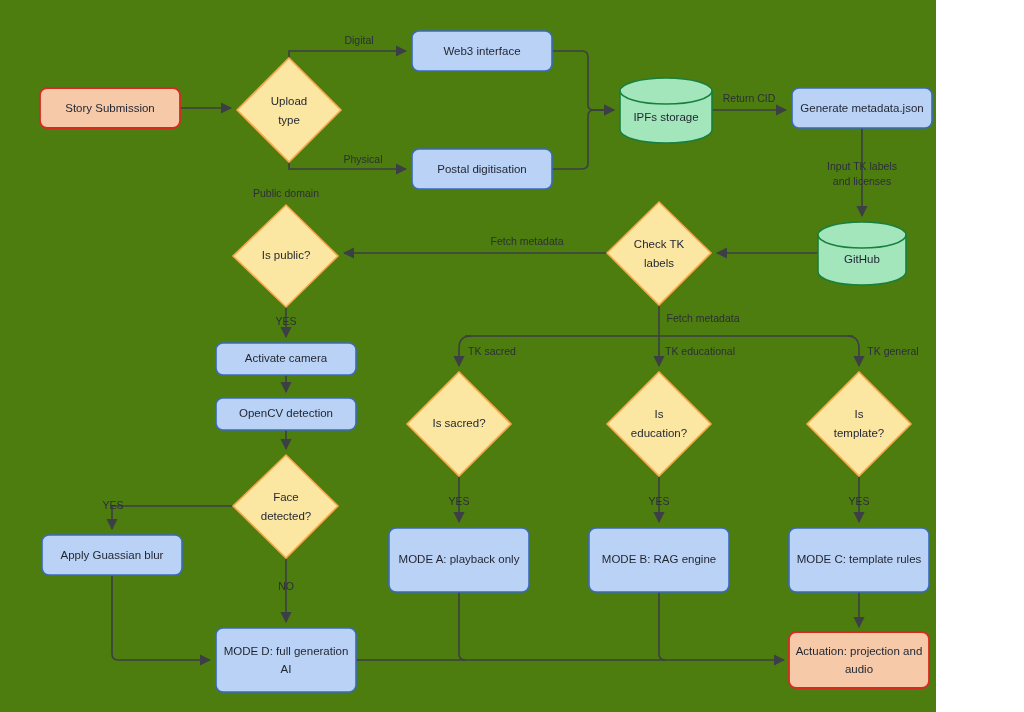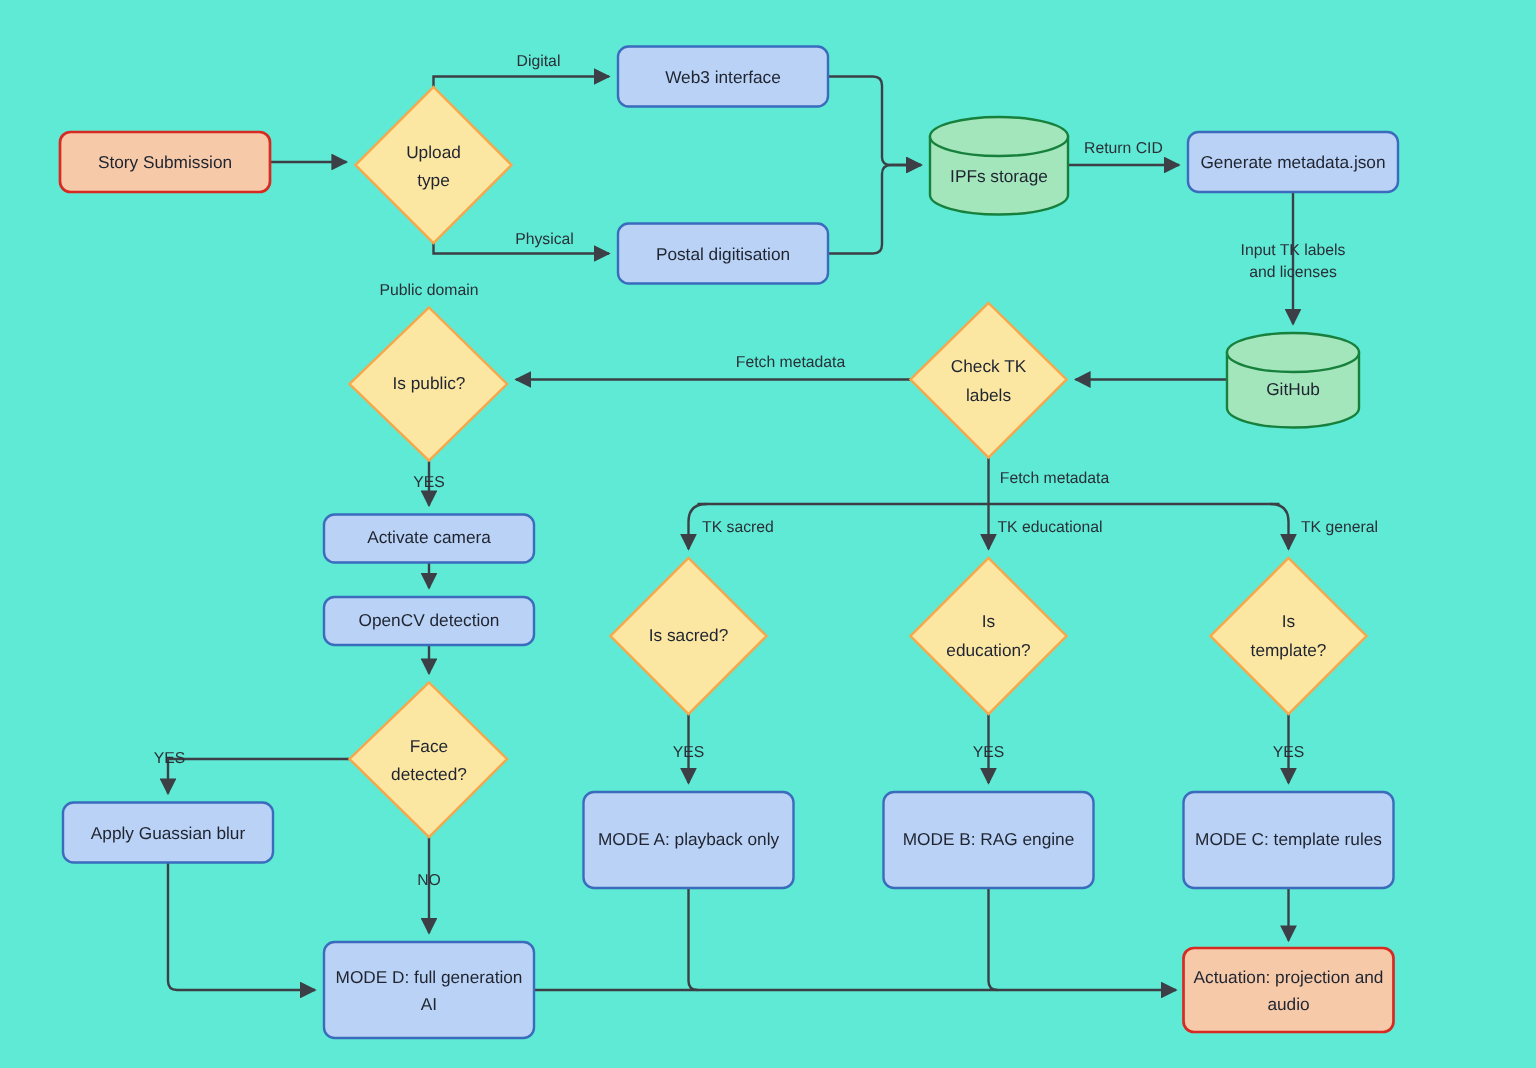--- a/index.html
+++ b/index.html
@@ -1,18 +1,18 @@
 <!DOCTYPE html>
 <html><head>
 <meta charset="utf-8">
 <style>
   html,body{margin:0;padding:0;background:#ffffff;}
   body{width:1024px;height:712px;overflow:hidden;
        font-family:"Liberation Sans","DejaVu Sans",sans-serif;}
-  #canvas{position:relative;width:1024px;height:712px;background:#5eead4;}
+  #canvas{position:relative;width:936px;height:712px;background:#4d7c0f;}
   svg{position:absolute;top:0;left:0;width:1024px;height:712px;}
   .nodeText{font-family:"Liberation Sans","DejaVu Sans",sans-serif;
             font-size:11.5px;fill:#1f2430;text-anchor:middle;dominant-baseline:middle;}
   .edgeText{font-family:"Liberation Sans","DejaVu Sans",sans-serif;
             font-size:10.5px;fill:#2b2f38;text-anchor:middle;dominant-baseline:middle;}
   .edge{fill:none;stroke:#3c3f45;stroke-width:1.6;}
   .procBox{fill:#bad2f5;stroke:#3a6bbd;stroke-width:1.6;}
   .termBox{fill:#f6c9a8;stroke:#d62a22;stroke-width:1.8;}
   .diamond{fill:#fbe6a2;stroke:#f7a64a;stroke-width:1.6;}
   .cylBody{fill:#a3e6bb;stroke:#17803d;stroke-width:1.6;}

